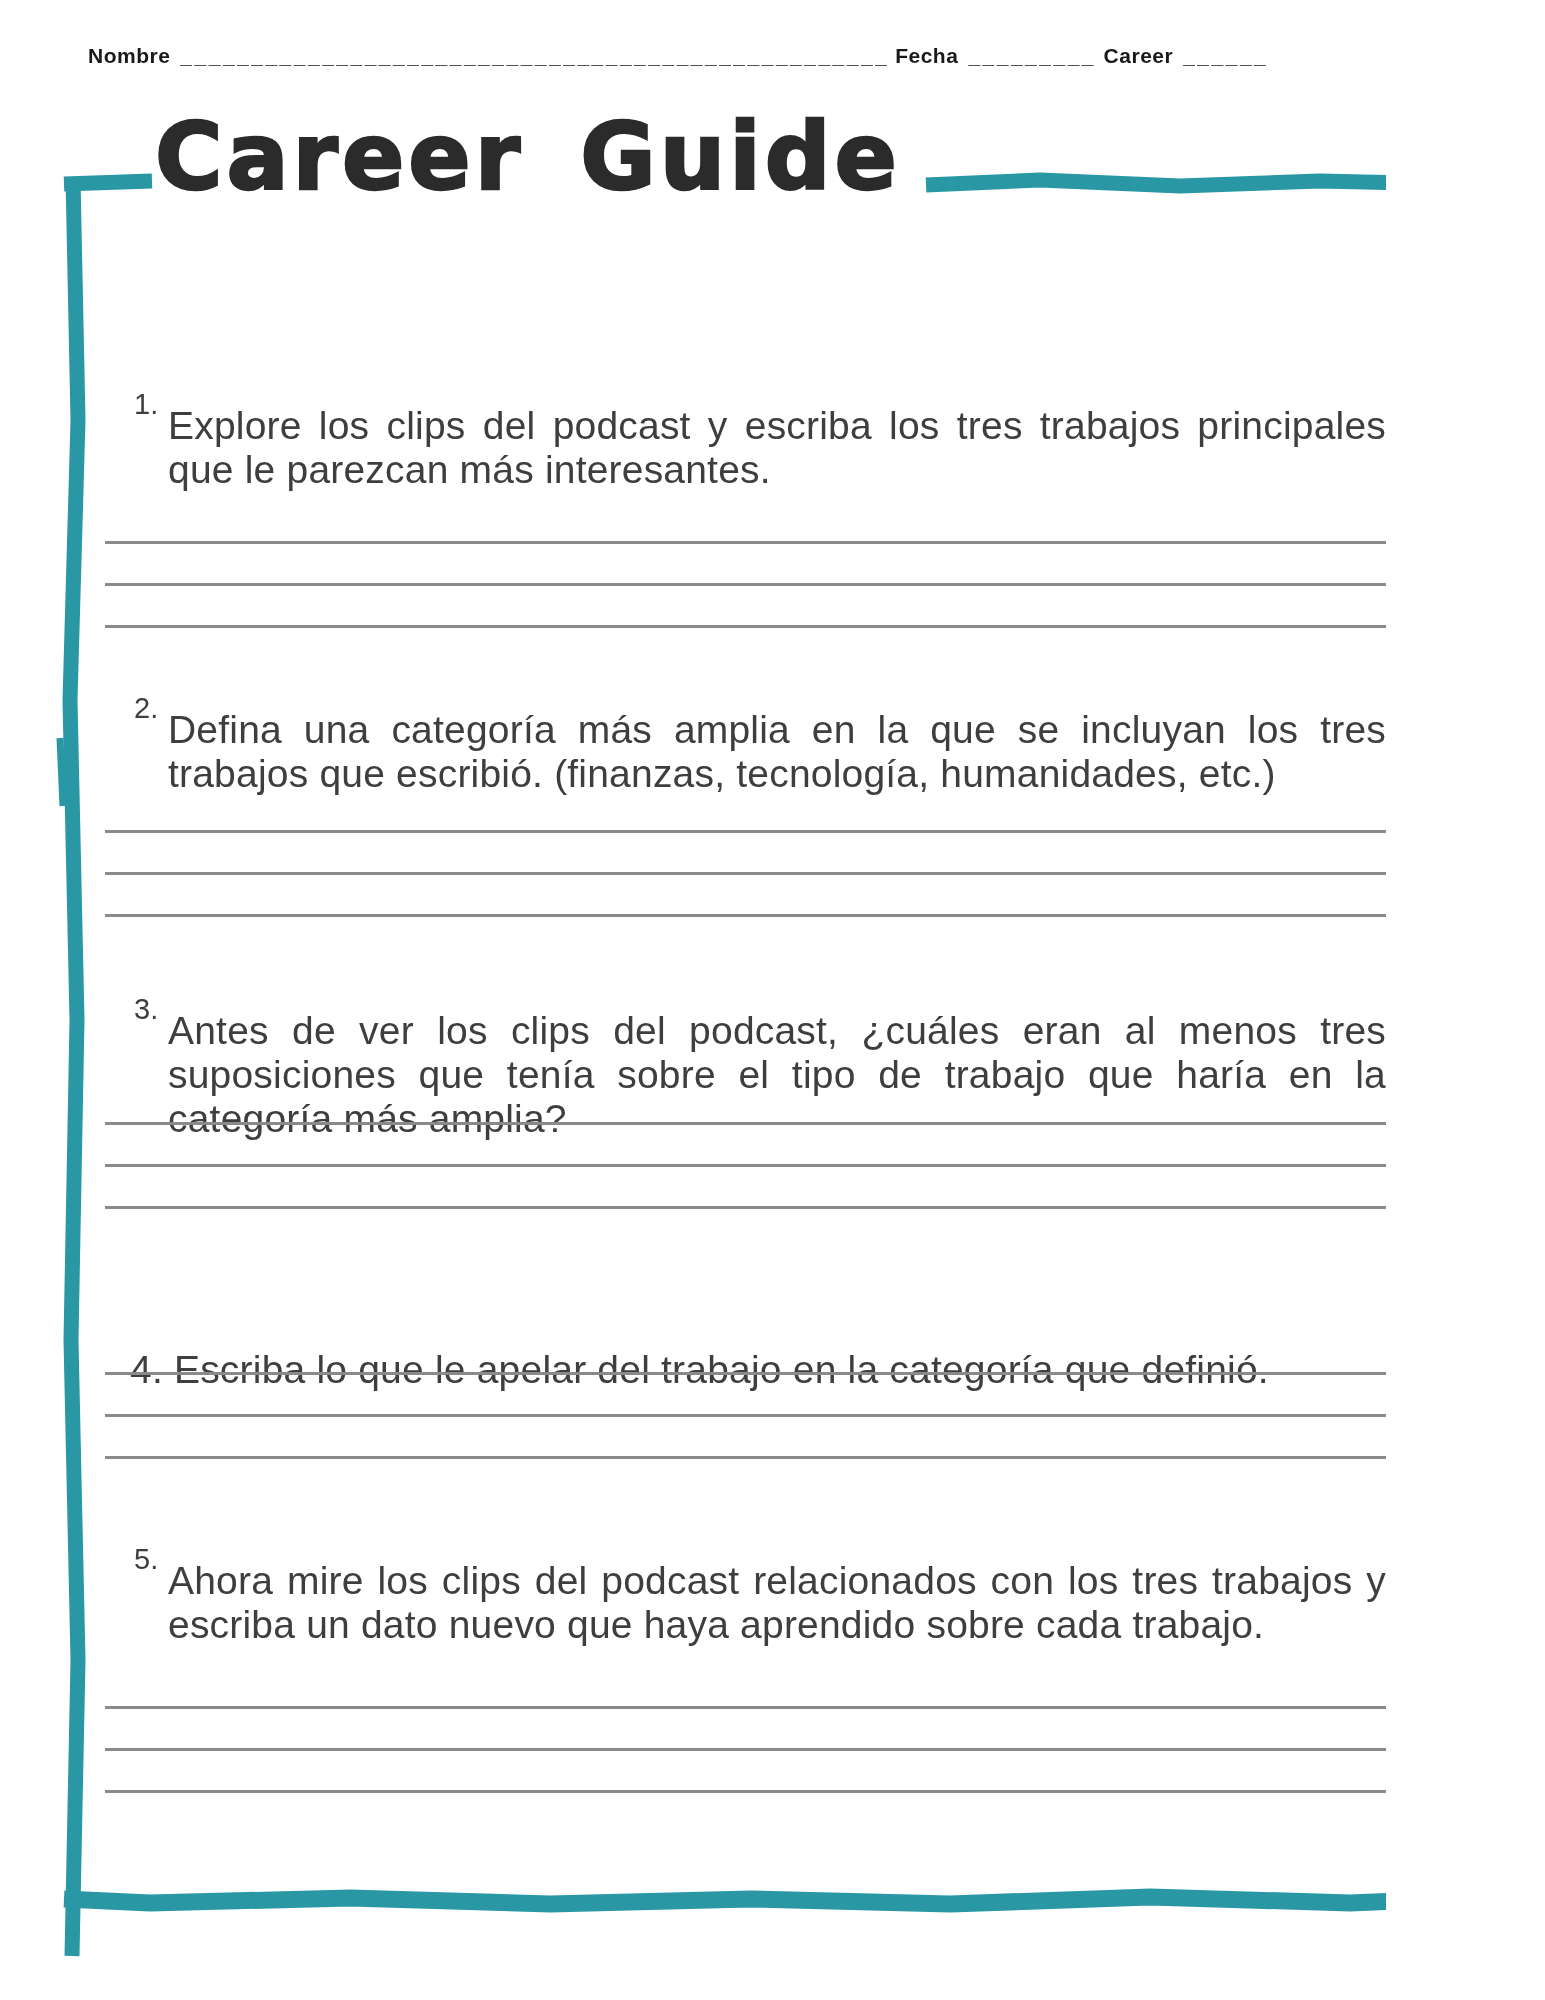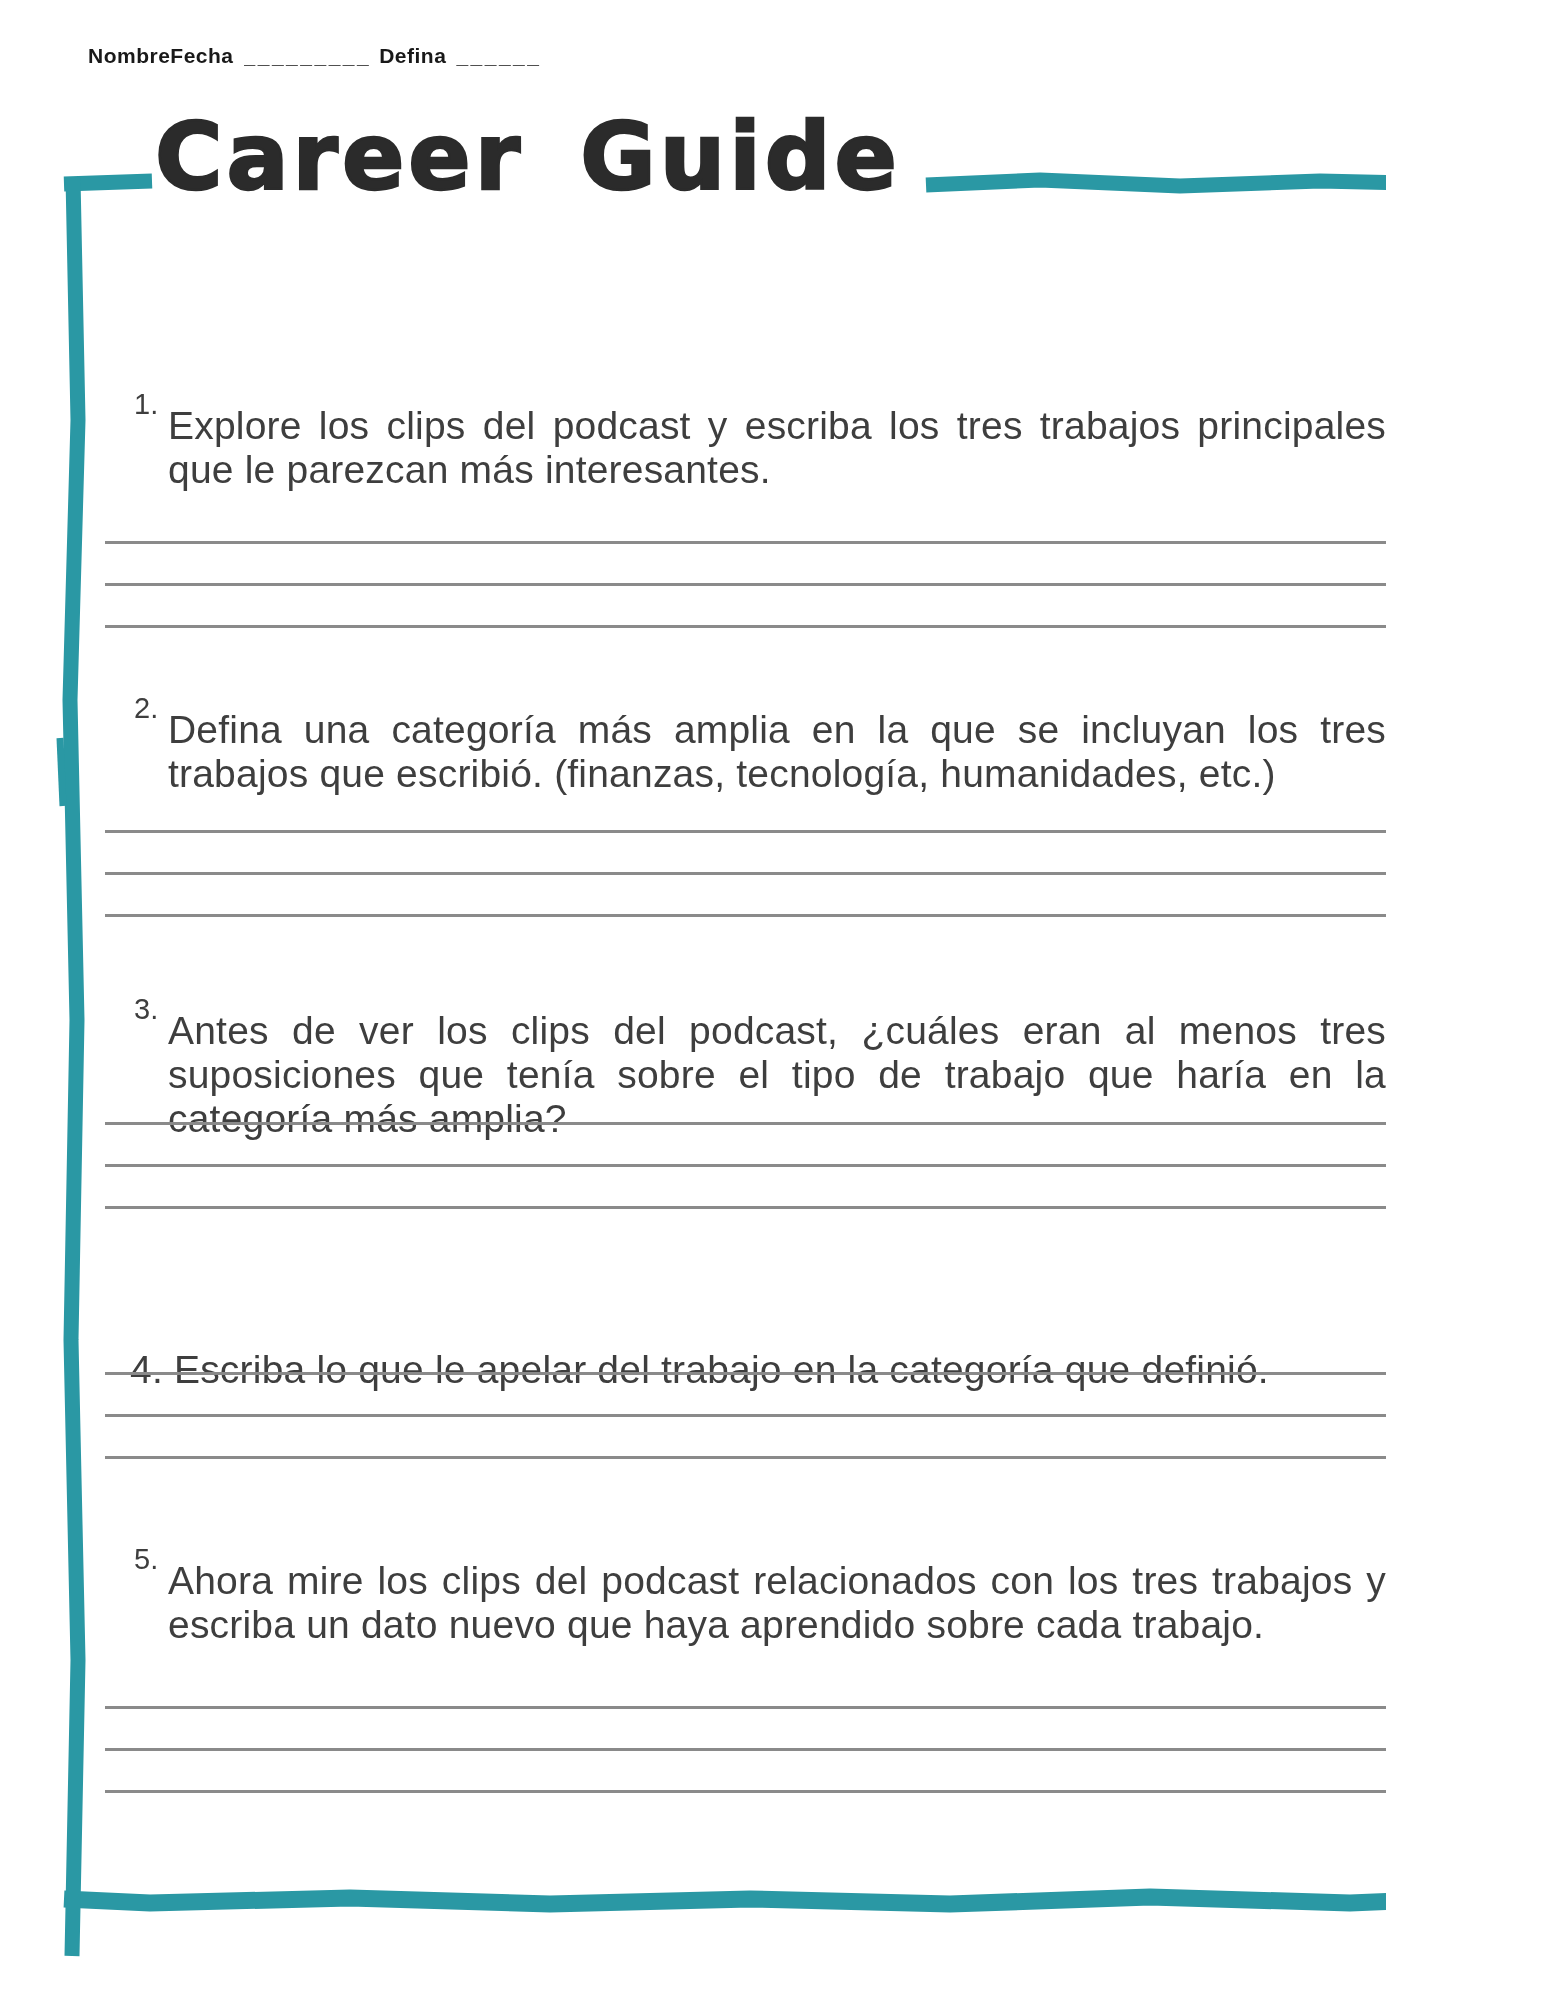--- a/index.html
+++ b/index.html
@@ -83,23 +83,24 @@
     <path d="M1502,1897 L1350,1903 L1150,1897 L950,1904 L750,1899 L550,1904 L350,1898 L150,1903 L64,1899" fill="none" stroke-width="17" stroke-linejoin="round" stroke-linecap="butt" stroke="#2a98a4"></path>
 
     <path d="M73,178 L78,420 L70,700 L77,1020 L71,1340 L78,1660 L72,1956" fill="none" stroke-width="15" stroke-linejoin="round" stroke-linecap="butt" stroke="#2a98a4"></path>
 
     <path d="M60,738 L63,806" fill="none" stroke-width="7" stroke-linecap="butt" stroke="#2a98a4"></path>
     <path d="M1484,236 L1486,300" fill="none" stroke-width="6" stroke-linecap="butt" stroke="#2a98a4"></path>
   </svg>
 
   <div class="hdr">
     <span class="lbl">Nombre</span>
+    <span class="blank">__________________________________________________</span>
     <span class="lbl">Fecha</span>
     <span class="blank">_________</span>
-    <span class="lbl">Defina</span>
+    <span class="lbl">Career</span>
     <span class="blank">______</span>
   </div>
 
   <div class="title">Career Guide</div>
 
 
   <div class="q" id="q1">
     <span class="qnum">1.</span>
     <div class="qtext">Explore los clips del podcast y escriba los tres trabajos principales que le parezcan más interesantes.</div>
   </div>

